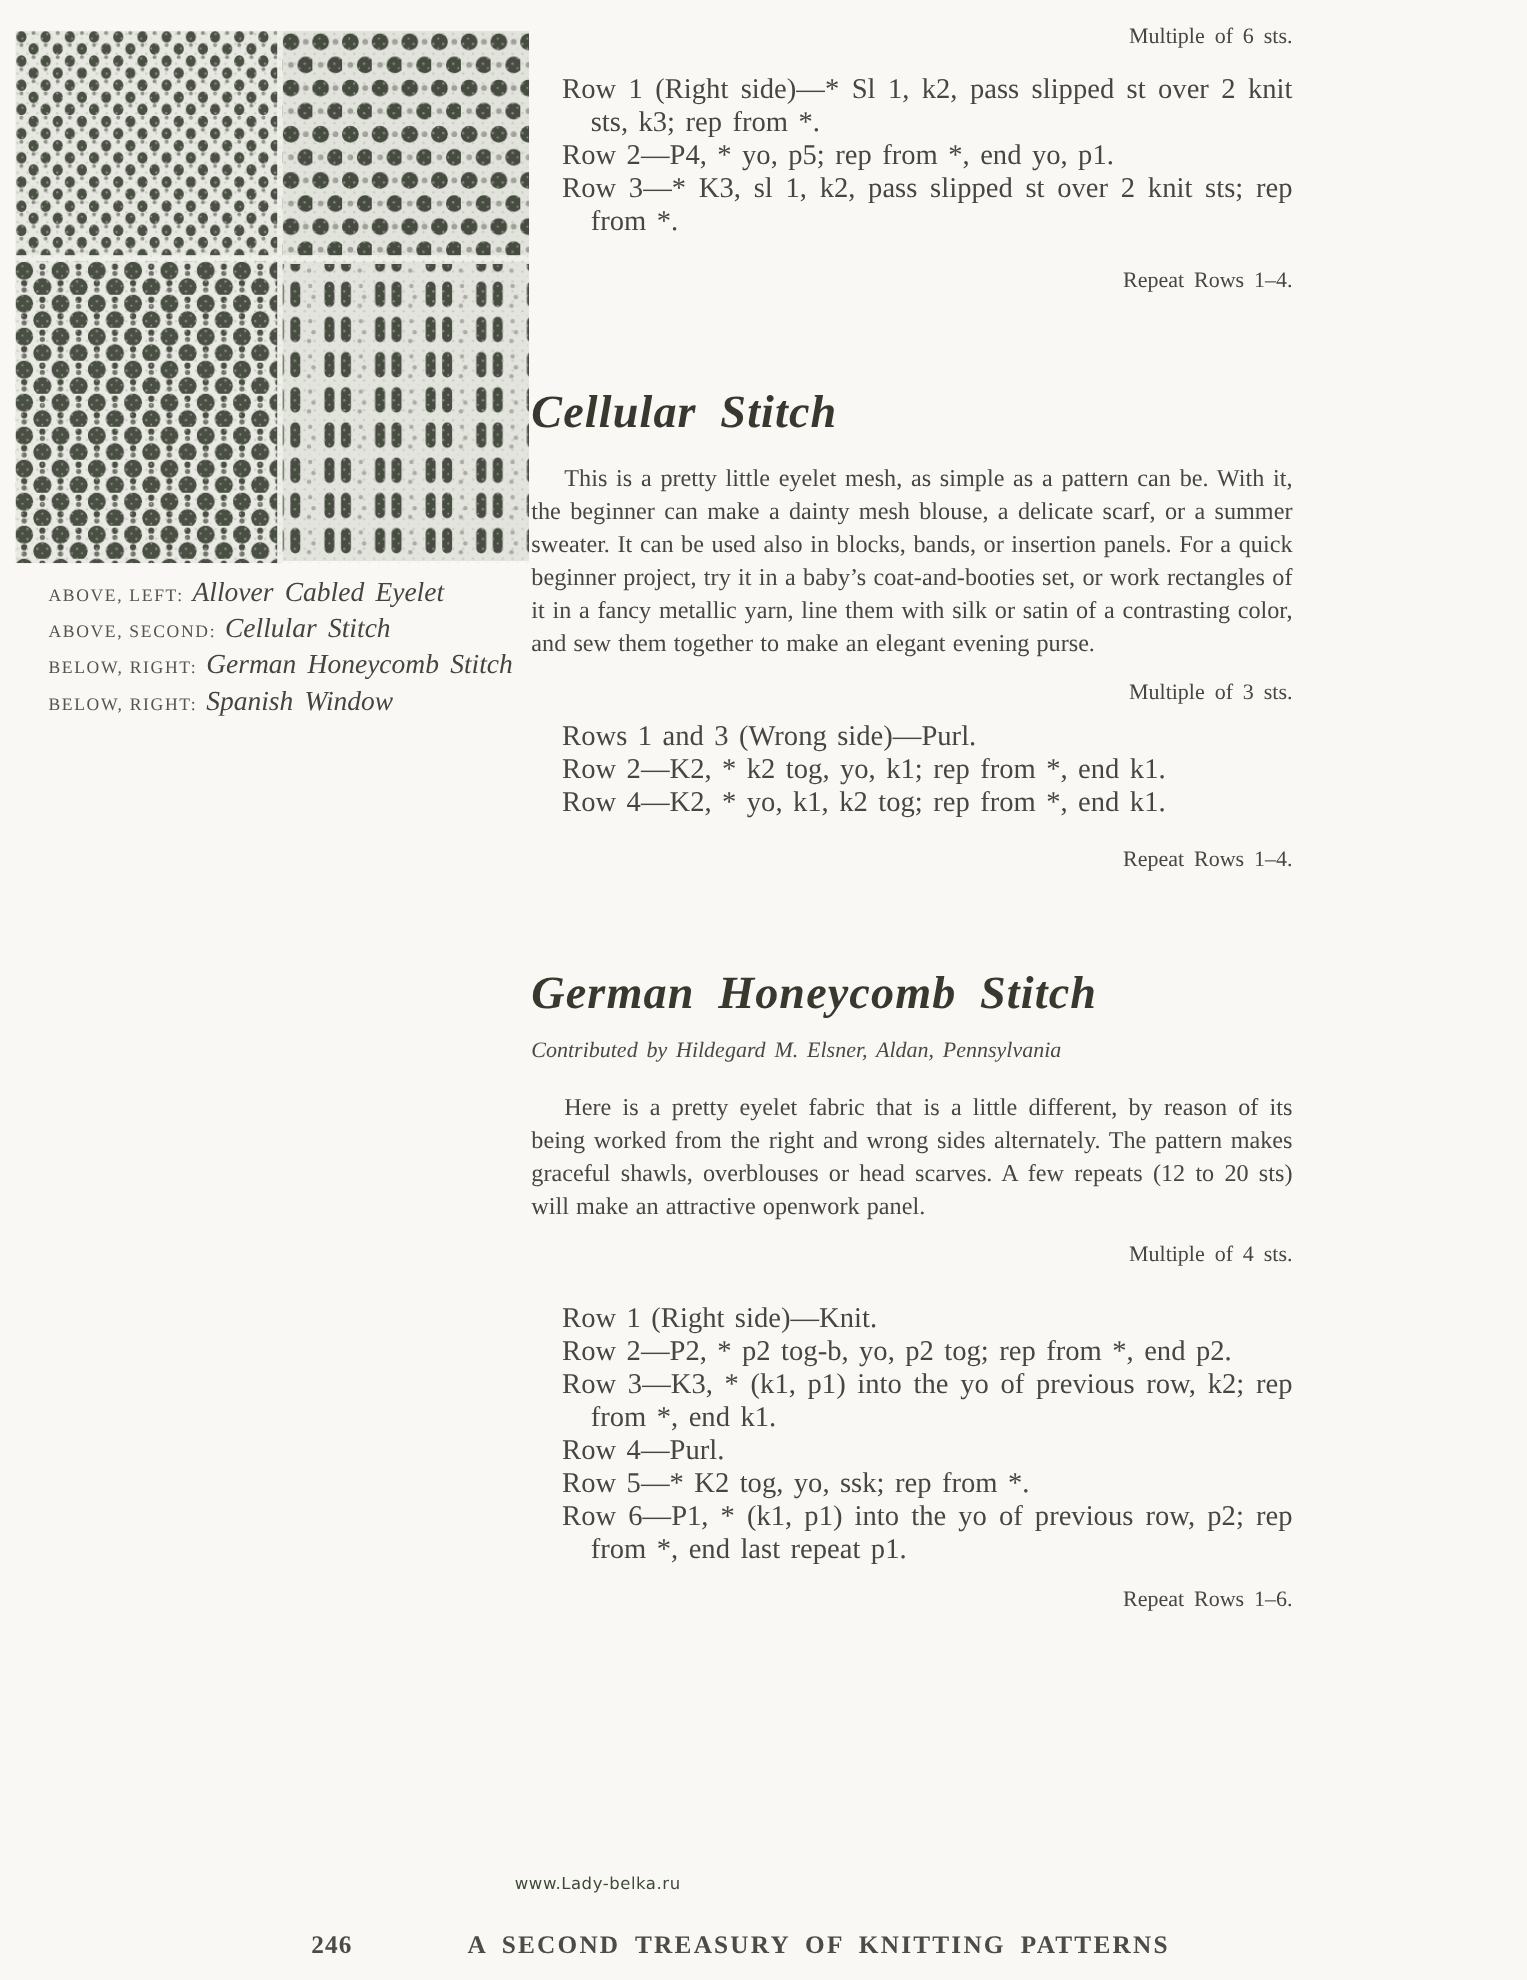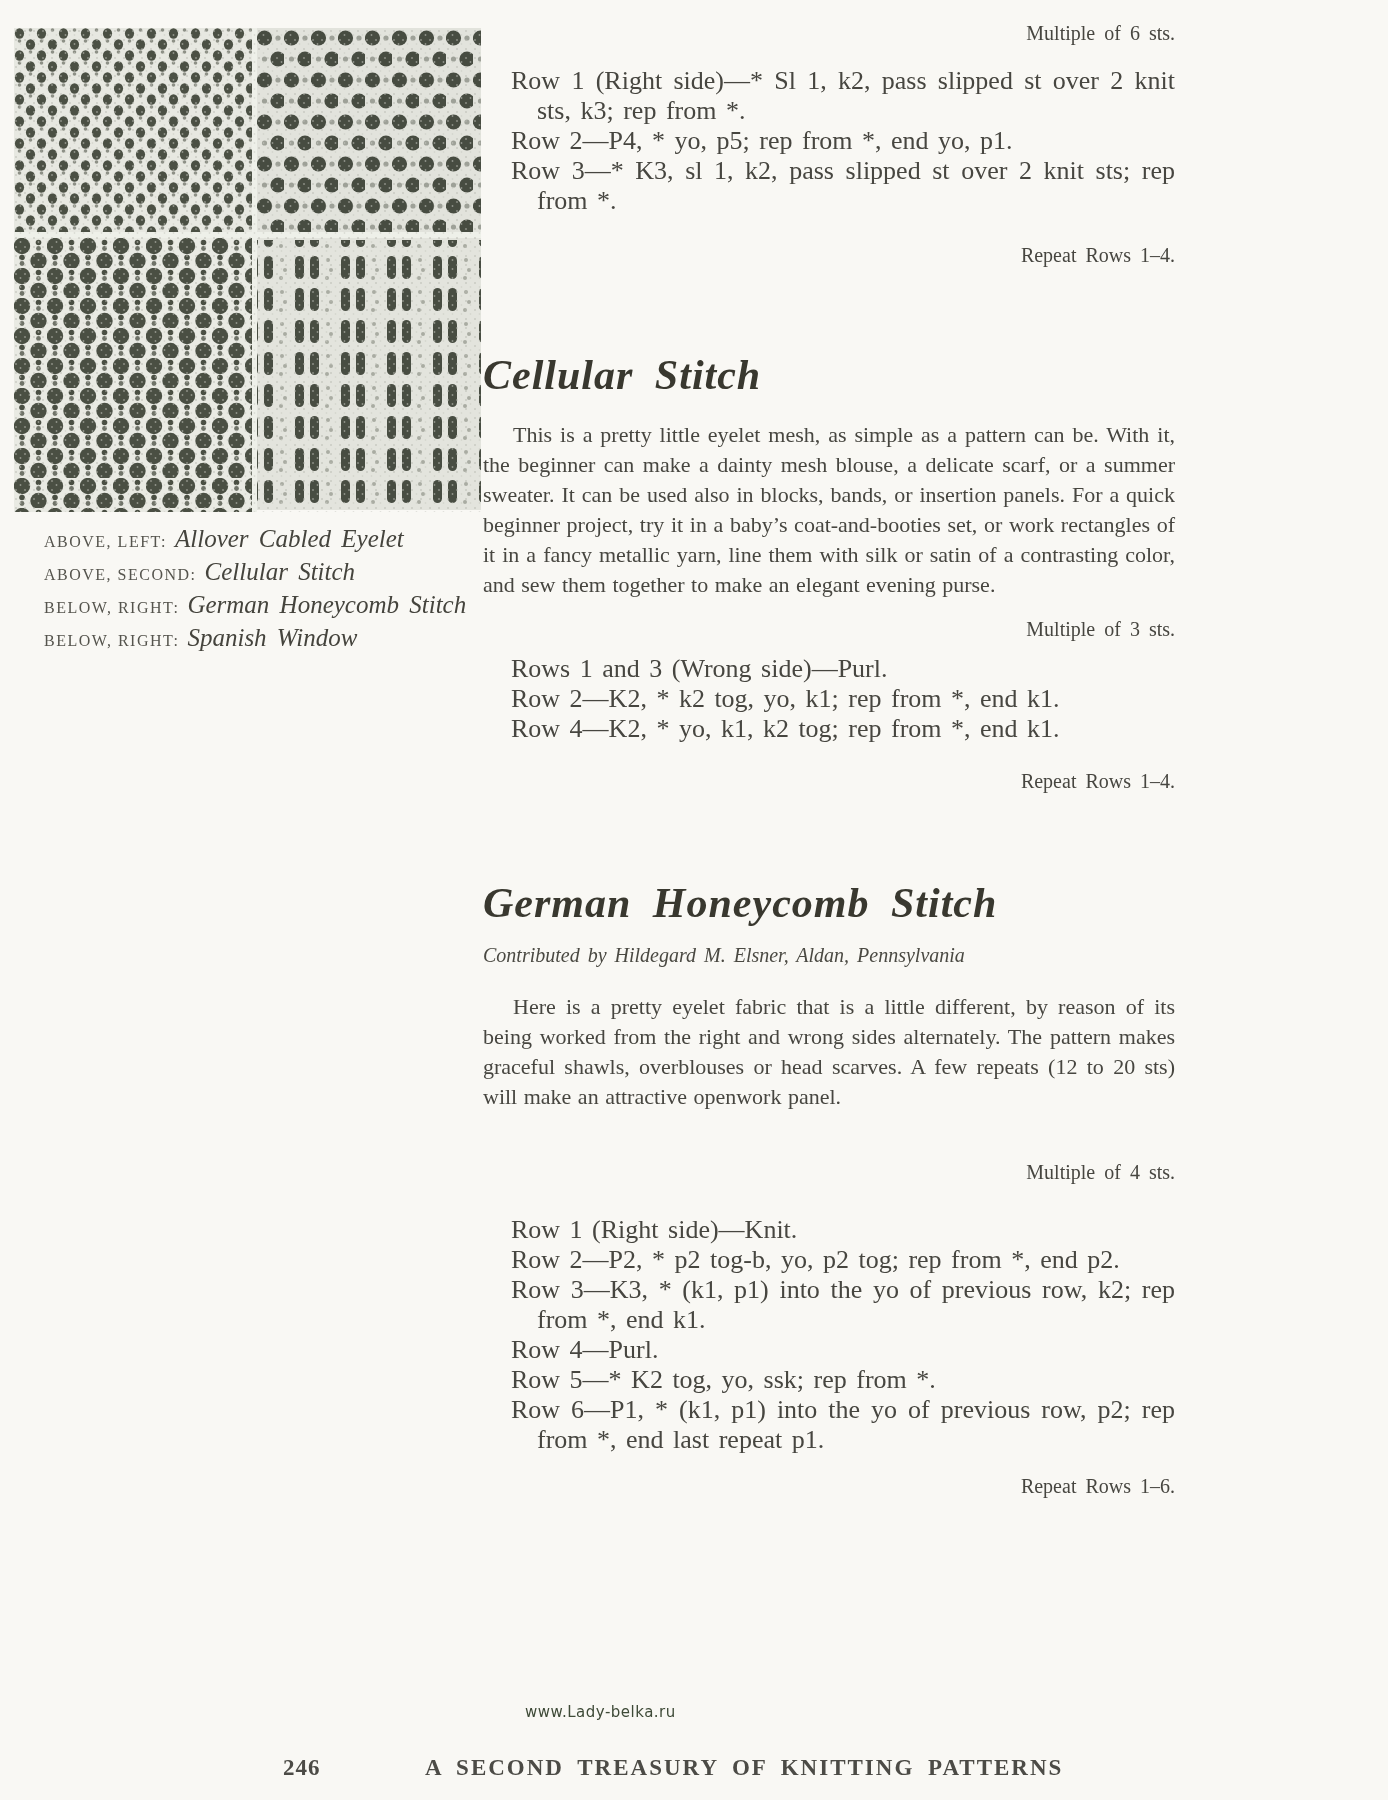--- a/index.html
+++ b/index.html
@@ -24,25 +24,25 @@
     margin:0;font-style:italic;font-weight:bold;font-size:42px;line-height:46px;
     color:#39382f;letter-spacing:1px;word-spacing:10px;
   }
   .body-par{
     margin:0;text-align:justify;font-size:22px;line-height:30px;
     text-indent:30px;word-spacing:1px;
   }
   .contrib{font-style:italic;font-size:20px;line-height:26px;color:#4a4942;word-spacing:3px;}
   .mb10{margin-bottom:10px}.mb14{margin-bottom:14px}.mb16{margin-bottom:16px}
   .mb18{margin-bottom:18px}.mb22{margin-bottom:22px}.mb24{margin-bottom:24px}
-  .mb28{margin-bottom:28px}.mb31{margin-bottom:45px}.mb82{margin-bottom:82px}
+  .mb28{margin-bottom:28px}.mb31{margin-bottom:13px}.mb82{margin-bottom:82px}
   .mb84{margin-bottom:84px}
   
   .watermark{
-    position:absolute;left:525px;top:1703px;
+    position:absolute;left:468px;top:1703px;
     font-family:"DejaVu Sans","Liberation Sans",sans-serif;
     font-size:15px;color:#3e4a37;letter-spacing:.5px;
   }
   .footer{position:absolute;left:0;top:1755px;width:100%;font-weight:bold;font-size:23px;color:#4c4b46;}
   .pagenum{position:absolute;left:283px;letter-spacing:1px;}
   .booktitle{position:absolute;left:425px;letter-spacing:2px;word-spacing:6px;}
 </style>
 </head>
 <body>
 

